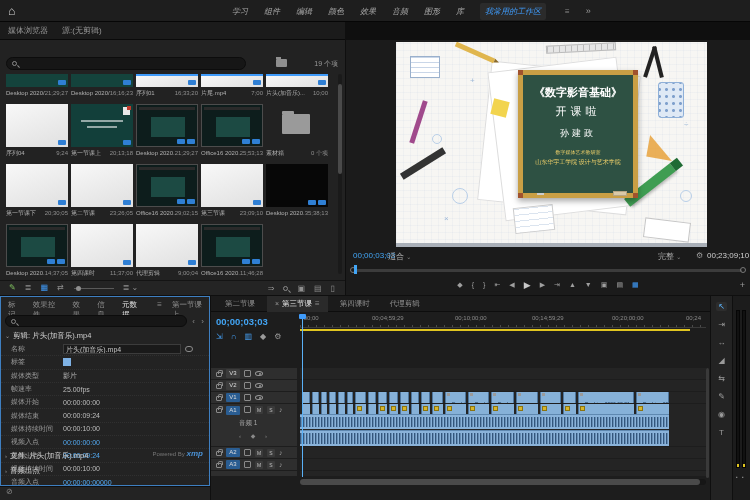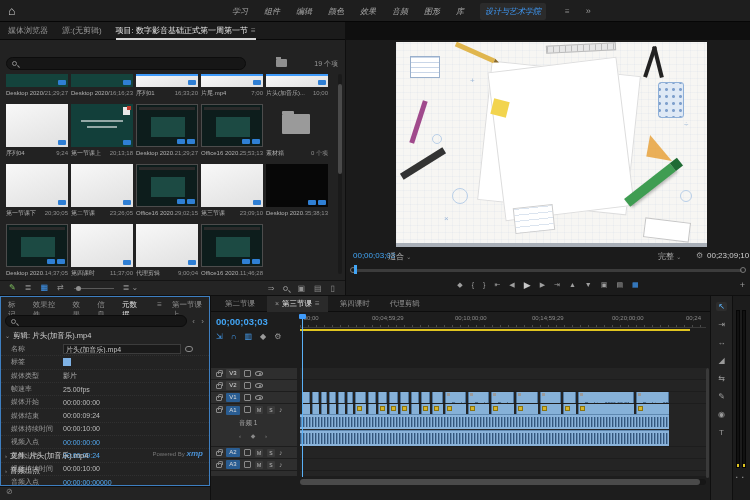--- a/index.html
+++ b/index.html
@@ -193,30 +193,29 @@
     <div class="abs home">⌂</div>
     <div class="abs menus" id="menus">
         <span class="menu-it">学习</span>
         <span class="menu-it">组件</span>
         <span class="menu-it">编辑</span>
         <span class="menu-it">颜色</span>
         <span class="menu-it">效果</span>
         <span class="menu-it">音频</span>
         <span class="menu-it">图形</span>
         <span class="menu-it">库</span>
-        <span class="menu-it active">设计与艺术学院</span>
+        <span class="menu-it active">我常用的工作区</span>
         <span class="hamb">≡</span>
         <span class="menu-more">»</span>
       </div>
   </div>
 
   <div class="abs tabstrip ts-left">
     <span class="ptab">媒体浏览器</span>
     <span class="ptab">源:(无剪辑)</span>
-    <span class="ptab active"><span>项目: 数字影音基础正式第一周第一节</span><span class="hamb">≡</span></span>
   </div>
 
   <div class="abs projpanel">
     <div class="abs searchrow">
       <div class="searchbox">
         <span class="mag" style="left:5px;top:3px;"></span>
       </div>
       <span class="nav-folder"></span>
       <span class="item-count">19 个项</span>
     </div>
@@ -457,20 +456,33 @@
       <div class="doodle d-sticky"></div>
       <div class="doodle d-card"></div>
       <div class="doodle d-book"></div>
       <div class="doodle d-green"></div>
       <div class="doodle d-circ" style="left:56px;top:146px;width:16px;height:16px;"></div>
       <div class="doodle d-circ" style="left:36px;top:92px;width:10px;height:10px;"></div>
       <div class="doodle d-circ" style="left:284px;top:148px;width:12px;height:12px;"></div>
       <div class="doodle d-sym" style="left:74px;top:34px;">+</div>
       <div class="doodle d-sym" style="left:288px;top:78px;">÷</div>
       <div class="doodle d-sym" style="left:48px;top:172px;">×</div>
+      <div class="board">
+        <div class="bcorner" style="left:-5px;top:-5px;"></div>
+        <div class="bcorner" style="right:-5px;top:-5px;"></div>
+        <div class="bcorner" style="left:-5px;bottom:-5px;"></div>
+        <div class="bcorner" style="right:-5px;bottom:-5px;"></div>
+        <div class="board-t1">《数字影音基础》</div>
+        <div class="board-t2">开课啦</div>
+        <div class="board-nm">孙建政</div>
+        <div class="board-s1">数字媒体艺术教研室</div>
+        <div class="board-s2">山东华宇工学院 设计与艺术学院</div>
+        <div class="eraser"></div>
+        <div class="chalk"></div>
+      </div>
       <div class="vid-bottom"></div>
     </div>
     <div class="abs mon-controls">
       <span class="mon-tc">00;00;03;03</span>
       <span class="mon-fit"><span>适合</span> <span class="caret">⌄</span></span>
       <span class="mon-full"><span>完整</span> <span class="caret">⌄</span></span>
       <span class="mon-wrench">⚙</span>
       <span class="mon-dur">00;23;09;10</span>
     </div>
     <div class="abs mon-scrub">

